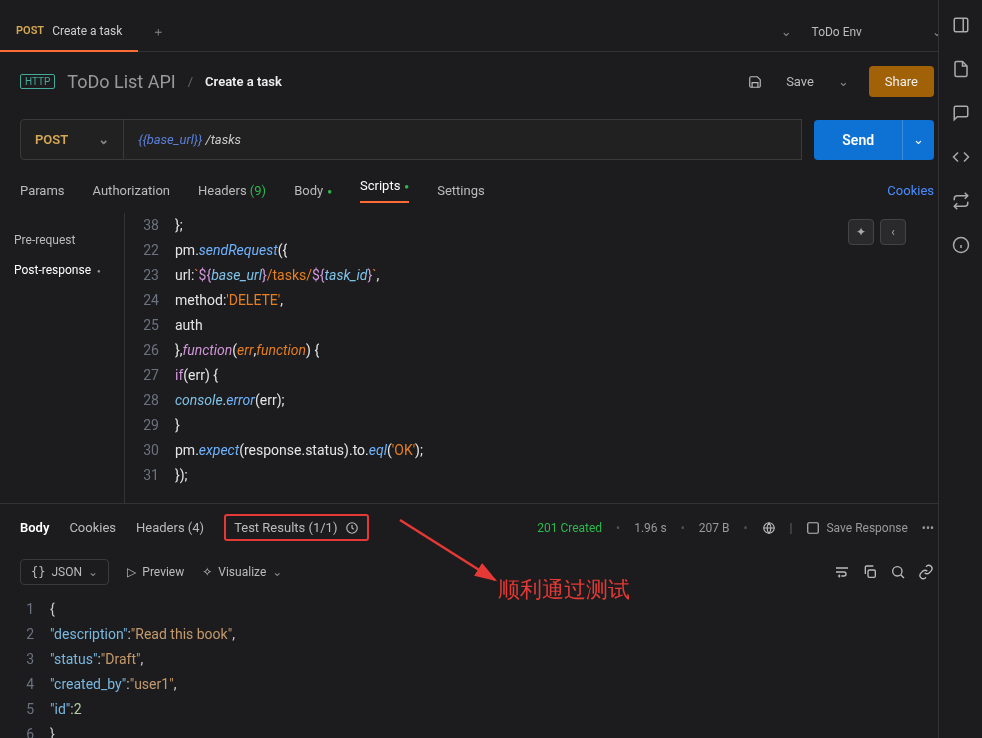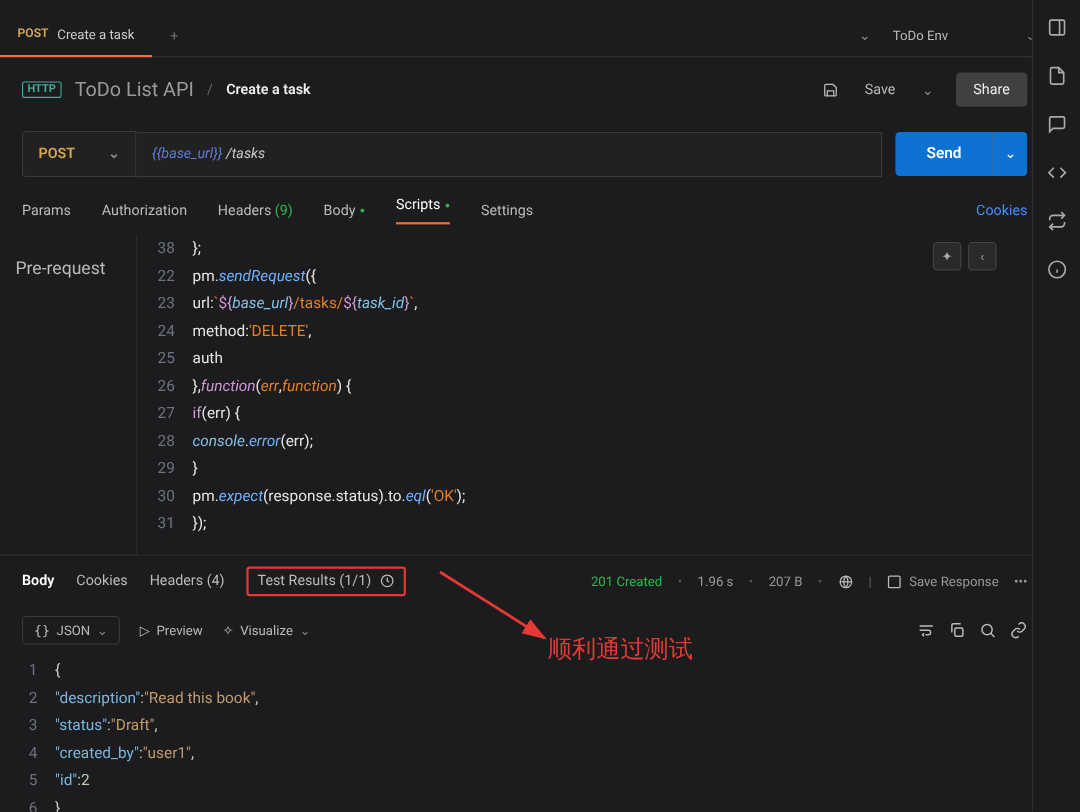--- a/index.html
+++ b/index.html
@@ -6,56 +6,56 @@
 body { background:#1c1c1e; color:#e0e0e0; font-size:13px; width:982px; height:738px; overflow:hidden; position:relative; }
 .topbar { display:flex; align-items:center; height:40px; border-bottom:1px solid #333; }
 .tab { display:flex; align-items:center; gap:8px; padding:0 16px; height:40px; border-bottom:2px solid #ff6b35; }
 .tab-method { color:#d4a854; font-weight:600; font-size:11px; }
 .tab-title { color:#ccc; font-size:12px; }
 .tab-add { width:40px; display:flex; justify-content:center; color:#888; cursor:pointer; }
 .topbar-right { margin-left:auto; display:flex; align-items:center; gap:20px; padding-right:12px; }
 .topbar-env { display:flex; align-items:center; gap:70px; color:#bbb; font-size:12px; }
 .chev { color:#888; }
 .breadcrumb-row { display:flex; align-items:center; padding:14px 20px; gap:12px; }
-.http-badge { color:#4a9; font-size:10px; font-weight:700; border:1px solid #4a9; padding:1px 4px; border-radius:2px;text-align:right; }
+.http-badge { color:#4a9; font-size:10px; font-weight:400; border:1px solid #4a9; padding:1px 4px; border-radius:2px;text-align:right; }
 .bc-text { color:#999; font-size:18px; }
 .bc-sep { color:#666; }
 .bc-current { color:#eee; font-weight:600; }
 .bc-right { margin-left:auto; display:flex; align-items:center; gap:10px; }
 .save-btn { display:flex; align-items:center; gap:24px; color:#bbb; padding:6px 10px; cursor:pointer; }
-.share-btn { background:#404040; color:#eee; padding:8px 16px; border-radius:4px; cursor:pointer; font-size:13px; }
+.share-btn { background:#a16207; color:#eee; padding:8px 16px; border-radius:4px; cursor:pointer; font-size:13px; }
 .urlbar { display:flex; align-items:center; margin:8px 20px; gap:0; }
 .method-sel { display:flex; align-items:center; gap:30px; background:#212121; border:1px solid #3a3a3a; border-radius:4px 0 0 4px; padding:12px 14px; color:#d4a854; font-weight:600; font-size:13px; cursor:pointer; }
 .url-input { flex:1; background:#212121; border:1px solid #3a3a3a; border-left:none; padding:12px 14px; color:#ccc; font-size:13px; font-family:Menlo,monospace;font-style:italic; }
 .url-var { color:#5b7fd9; }
 .send-btn { display:flex; }
 .send-main { background:#0d72d4; color:#fff; padding:12px 28px; border-radius:4px 0 0 4px; font-weight:600; cursor:pointer; margin-left:12px; font-size:14px; }
 .send-chev { background:#0d72d4; padding:12px 10px; border-radius:0 4px 4px 0; border-left:1px solid rgba(255,255,255,0.2); cursor:pointer; }
 .req-tabs { display:flex; align-items:center; gap:28px; padding:10px 20px; font-size:13px; }
 .req-tab { color:#bbb; cursor:pointer; }
 .req-tab.active { color:#fff; border-bottom:2px solid #ff6b35; padding-bottom:8px; }
 .green-dot::after { content:"●"; color:#2db84d; font-size:8px; margin-left:4px; vertical-align:middle; }
 .headers-count { color:#2db84d; }
 .cookies-link { margin-left:auto; color:#4a8cff; cursor:pointer; }
 .script-area { display:flex; height:290px; }
 .script-side { width:125px; border-right:1px solid #333; padding:12px 0; }
-.script-side-item { padding:8px 14px; color:#bbb; font-size:16px; cursor:pointer; }
+.script-side-item { padding:8px 14px; color:#bbb; font-size:12px; cursor:pointer; }
 .script-side-item.active { color:#fff; }
 .script-side-item.dot::after { content:"●"; color:#999; font-size:6px; margin-left:6px; vertical-align:middle; }
 .editor { flex:1; background:#1c1c1e; font-family:Menlo,Consolas,monospace; font-size:14px; line-height:25px; padding:0 0 0 10px; position:relative; color:#ccc; }
 .editor-actions { position:absolute; right:48px; top:6px; display:flex; gap:6px; }
 .ed-btn { background:#2a2a2c; border:1px solid #444; border-radius:4px; width:26px; height:26px; display:flex; align-items:center; justify-content:center; color:#aaa; cursor:pointer; font-size:12px; }
 .ed-line { display:flex; }
 .ln { width:40px; text-align:right; color:#6b7280; padding-right:16px; user-select:none; }
 .c-p { color:#d097d8; } .c-w { color:#e5e5e5; } .c-f { color:#6fb3ff; font-style:italic; } .c-o { color:#e67e22; font-style:italic; }
 .c-s { color:#e67e22; } .c-v { color:#7fc3e8; font-style:italic; } .c-k { color:#d097d8; font-style:italic; }
 .resp-tabs { display:flex; align-items:center; padding:10px 20px; border-top:1px solid #333; gap:20px; font-size:13px; }
 .resp-tab { color:#bbb; cursor:pointer; }
 .resp-tab.active { color:#fff; font-weight:600; }
-.test-results { border:2px solid #e53935; border-radius:3px; padding:4px 8px; display:flex; gap:8px; }
+.test-results { border:2px solid #e53935; border-radius:3px; padding:4px 8px; display:flex; align-items:center; gap:8px; }
 .resp-meta { margin-left:auto; display:flex; align-items:center; gap:14px; color:#999; font-size:12px; }
 .status-ok { color:#2db84d; }
 .dot-sep { color:#555; }
 .resp-toolbar { display:flex; align-items:center; gap:18px; padding:8px 20px; font-size:12px; color:#bbb; }
 .json-sel { display:flex; align-items:center; gap:6px; border:1px solid #3a3a3a; border-radius:4px; padding:5px 10px; cursor:pointer; }
 .resp-toolbar-right { margin-left:auto; display:flex; gap:12px; }
 .resp-body { font-family:Menlo,Consolas,monospace; font-size:14px; line-height:25px; padding:4px 20px; }
 .rb-line { display:flex; }
 .rb-ln { width:30px; text-align:right; color:#6b7280; padding-right:16px; }
 .j-k { color:#7ab8e0; } .j-s { color:#c49a6c; } .j-n { color:#b5cea8; } .j-w { color:#ccc; }
@@ -123,20 +123,21 @@
   <span class="req-tab"><span>Headers </span><span class="headers-count">(9)</span></span>
   <span class="req-tab green-dot">Body</span>
   <span class="req-tab active green-dot">Scripts</span>
   <span class="req-tab">Settings</span>
   <span class="cookies-link">Cookies</span>
 </div>
 
 <div class="script-area">
   <div class="script-side">
     <div class="script-side-item">Pre-request</div>
+    <div class="script-side-item active dot">Post-response</div>
   </div>
   <div class="editor">
     <div class="editor-actions">
       <div class="ed-btn">✦</div>
       <div class="ed-btn">‹</div>
     </div>
     <div class="ed-line">
           <span class="ln">38</span>
           <span class="c-w">};</span>
         </div>

